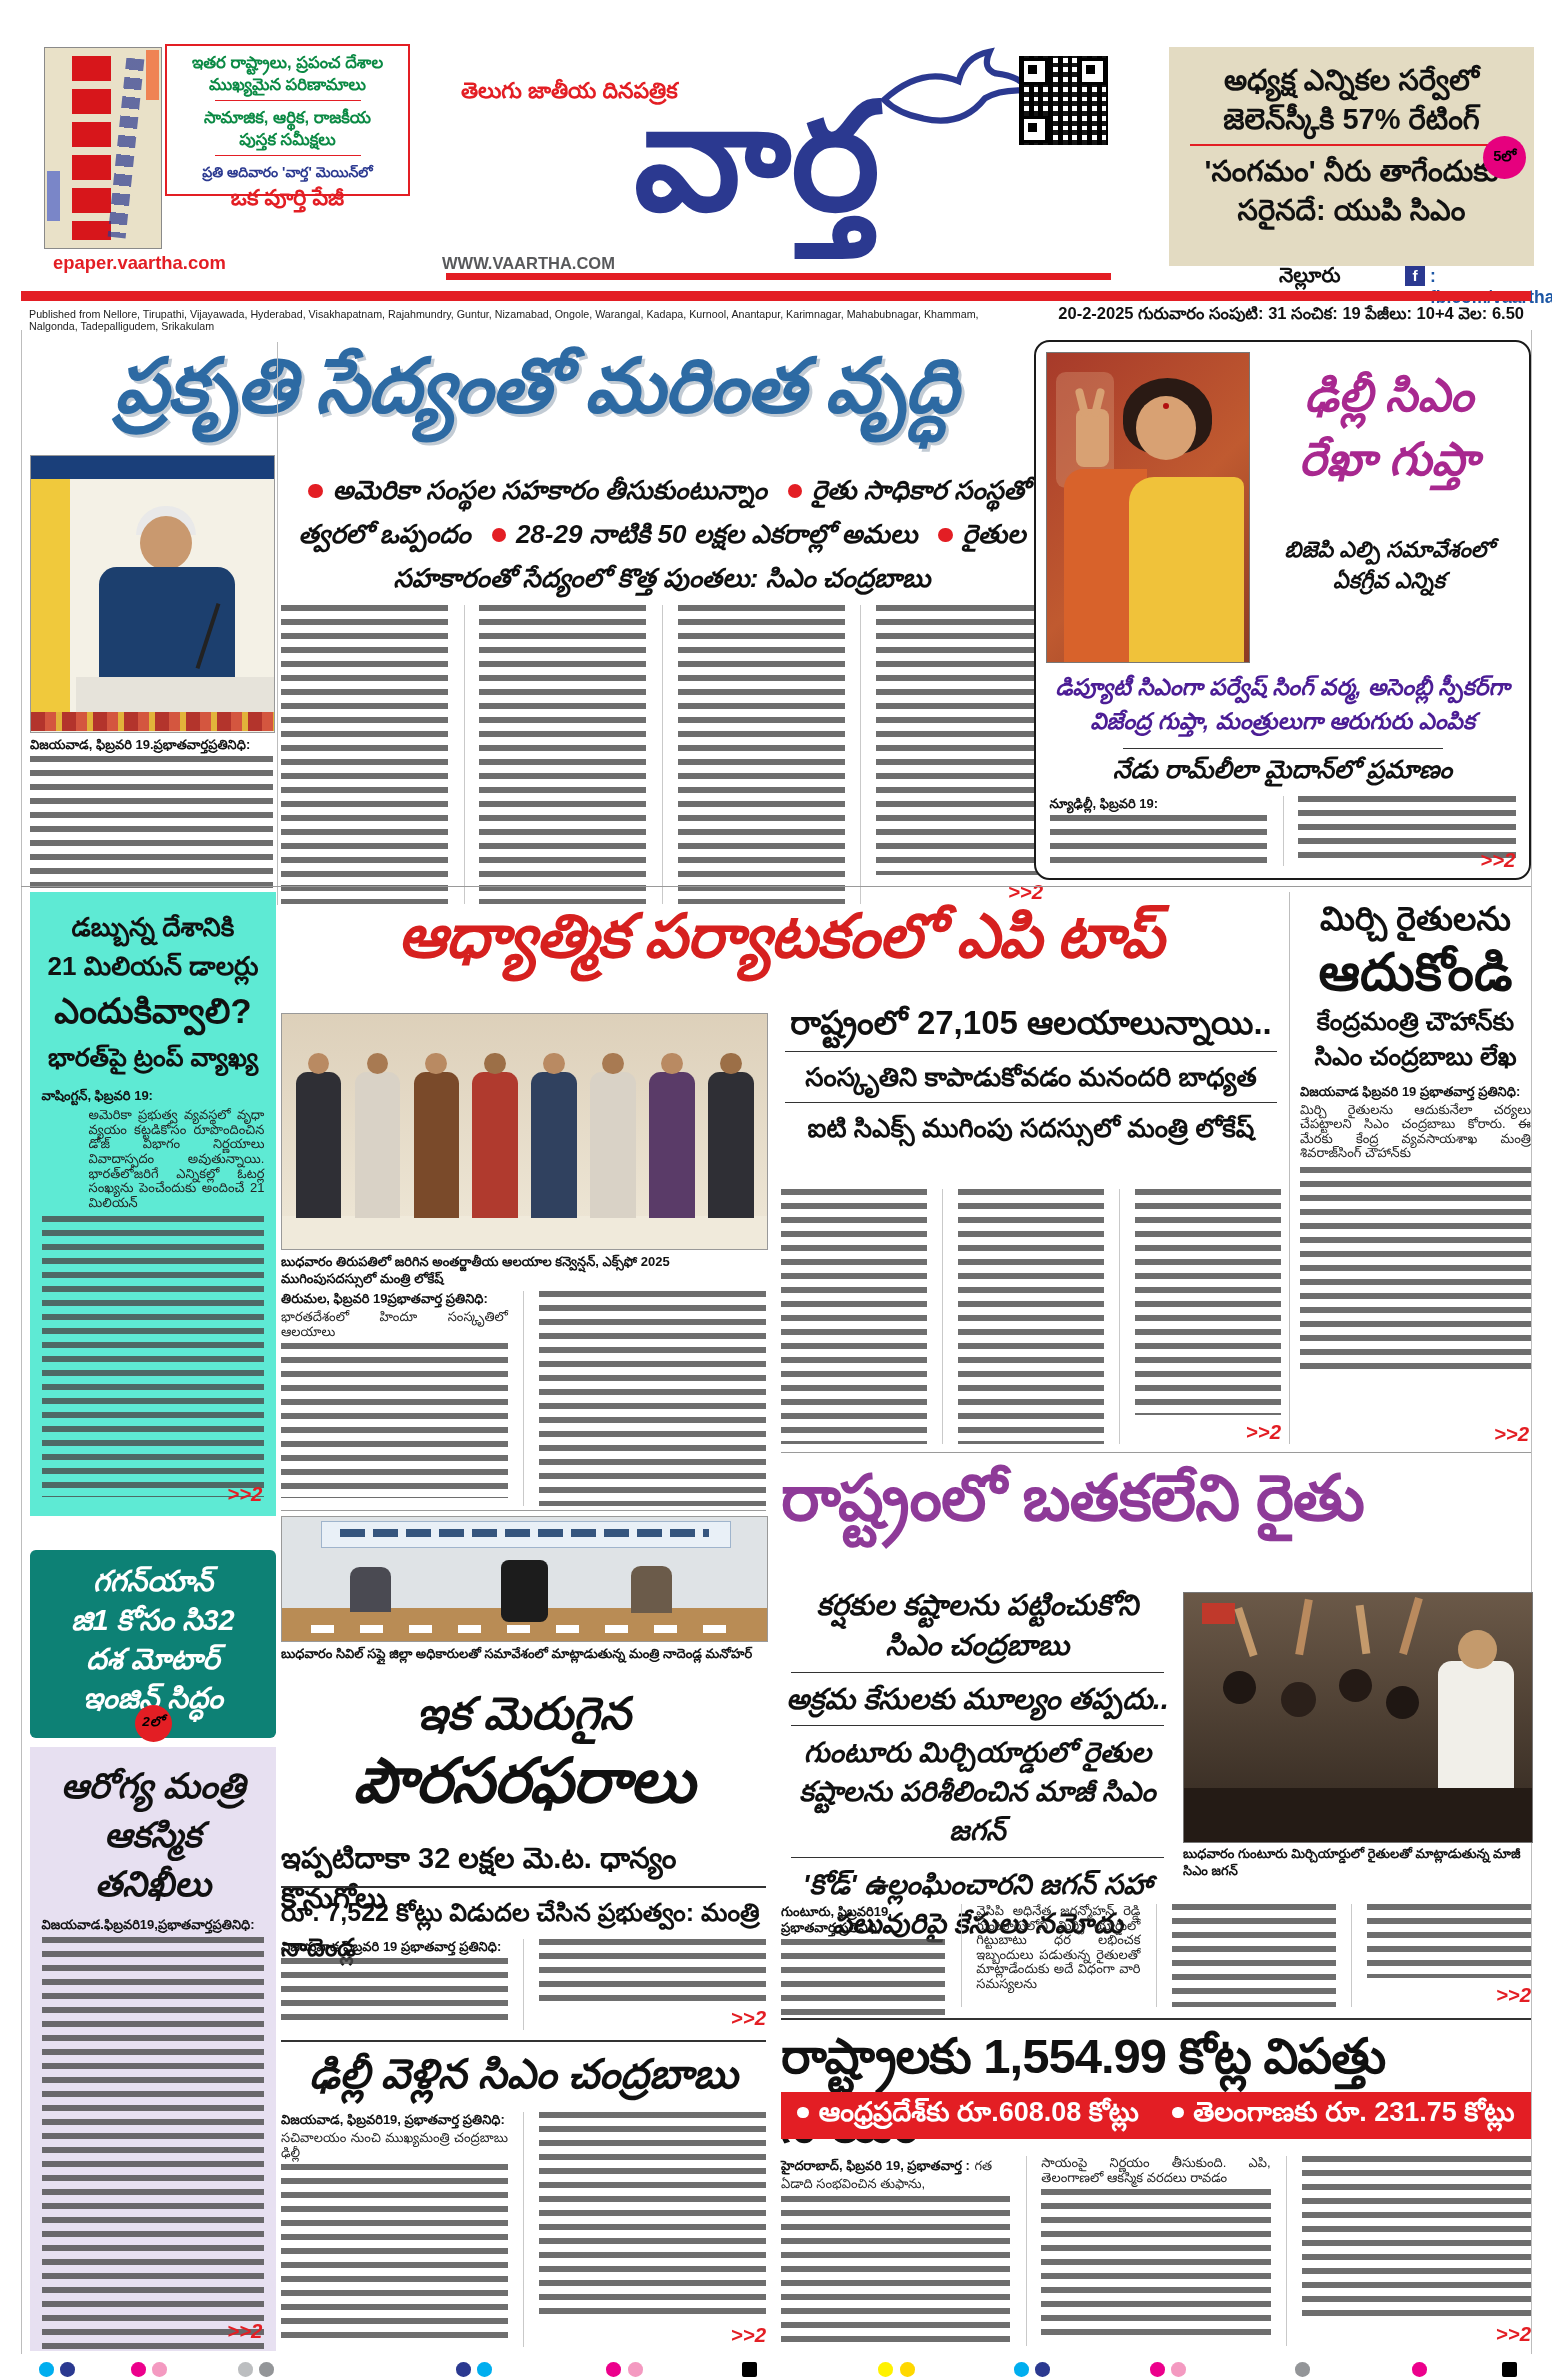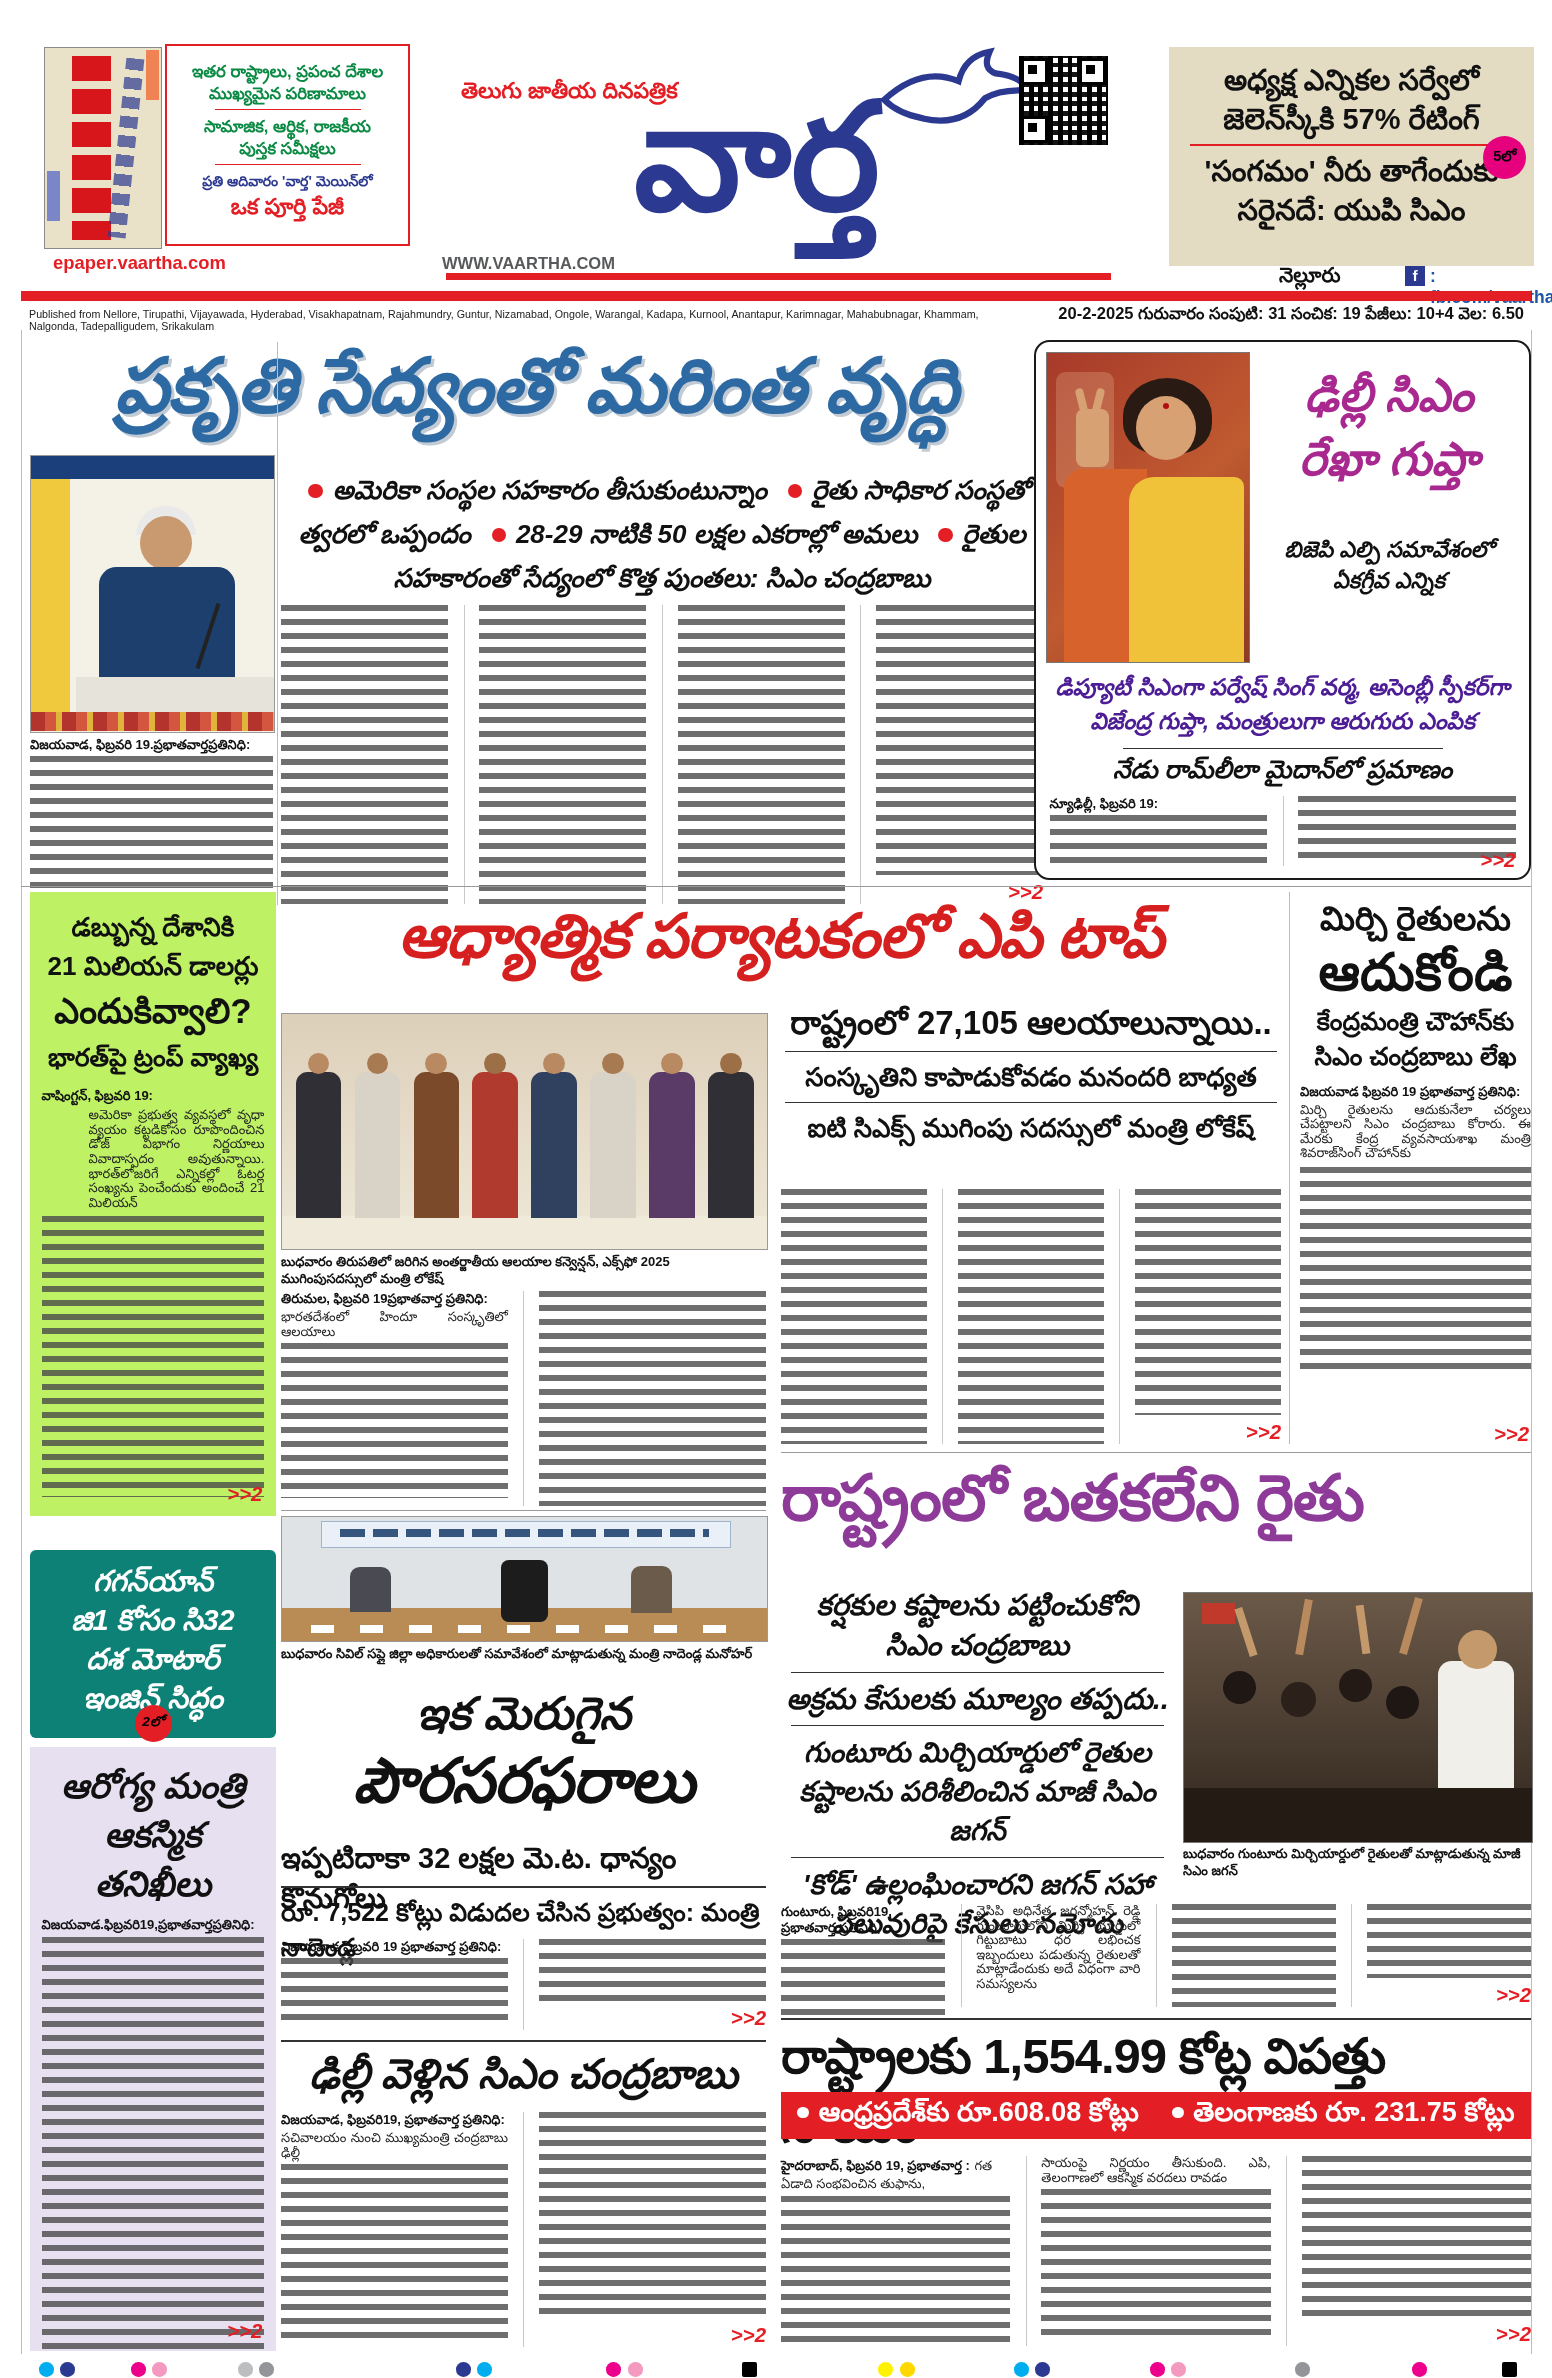--- a/index.html
+++ b/index.html
@@ -36,21 +36,21 @@
 
 <div id="page">
 
   <div class="abs" style="left:44px;top:47px;width:116px;height:200px;background:#e9e1c8;border:1px solid #8a8a8a;overflow:hidden;">
     <div class="abs" style="left:27px;top:7.8px;width:39px;height:184px;background:repeating-linear-gradient(#d7161b 0 25px,#e9e1c8 25px 33px);"></div>
     <div class="abs" style="left:72px;top:9.7px;width:17.5px;height:180px;background:repeating-linear-gradient(#2b3990 0 11.6px,transparent 11.6px 19.4px);opacity:.7;transform:rotate(6deg);"></div>
     <div class="abs" style="right:1.9px;top:1.9px;width:13.6px;height:50px;background:#ef8354;"></div>
     <div class="abs" style="left:1.9px;bottom:27px;width:13.6px;height:50px;background:#7a86c8;"></div>
   </div>
 
-  <div class="abs" style="left:165px;top:44px;width:245px;height:202px;border:2.9px solid #e31e24;background:#fff;text-align:center;padding-top:14px;box-sizing:border-box;">
+  <div class="abs" style="left:165px;top:44px;width:245px;height:152px;border:2.9px solid #e31e24;background:#fff;text-align:center;padding-top:5px;box-sizing:border-box;">
     <div class="b" style="color:#0b8a44;font-size:16.5px;line-height:22px;">ఇతర రాష్ట్రాలు, ప్రపంచ దేశాల</div>
     <div class="b" style="color:#0b8a44;font-size:16.5px;line-height:22px;">ముఖ్యమైన పరిణామాలు</div>
     <div style="margin:4.9px auto;width:146px;border-top:1px solid #e31e24;"></div>
     <div class="b" style="color:#0b8a44;font-size:16.5px;line-height:22px;">సామాజిక, ఆర్థిక, రాజకీయ</div>
     <div class="b" style="color:#0b8a44;font-size:16.5px;line-height:22px;">పుస్తక సమీక్షలు</div>
     <div style="margin:4.9px auto;width:146px;border-top:1px solid #e31e24;"></div>
     <div class="b" style="color:#2b3990;font-size:14px;line-height:23px;">ప్రతి ఆదివారం 'వార్త' మెయిన్‌లో</div>
     <div class="b" style="color:#e31e24;font-size:22px;line-height:27px;">ఒక పూర్తి పేజీ</div>
   </div>
 
@@ -172,21 +172,21 @@
       </div>
       <div class="col">
           <div class="tx" style="height:70px;"></div>
         </div>
     </div>
     <span class="more" style="right:13.6px;bottom:5.8px;">&gt;&gt;2</span>
   </div>
 
   <div class="hline" style="left:21.3px;top:886px;width:1510px;"></div>
 
-  <div class="abs" style="left:30px;top:892px;width:246px;height:624px;background:#bef264;padding:15.5px 11.6px;box-sizing:border-box;text-align:center;">
+  <div class="abs" style="left:30px;top:892px;width:246px;height:624px;background:#5eead4;padding:15.5px 11.6px;box-sizing:border-box;text-align:center;">
     <div class="b" style="font-size:26px;line-height:39px;">డబ్బున్న దేశానికి</div>
     <div class="b" style="font-size:26px;line-height:39px;">21 మిలియన్ డాలర్లు</div>
     <div class="b" style="font-size:35px;line-height:50px;">ఎందుకివ్వాలి?</div>
     <div class="b" style="font-size:25px;line-height:43px;">భారత్‌పై ట్రంప్ వ్యాఖ్య</div>
     <div style="text-align:left;margin-top:7.8px;">
       <span class="dl">వాషింగ్టన్, ఫిబ్రవరి 19:</span>
       <div class="exc" style="margin-top:3.9px;margin-left:47px;">అమెరికా ప్రభుత్వ వ్యవస్థలో వృధా వ్యయం కట్టడికోసం రూపొందించిన డోజ్ విభాగం నిర్ణయాలు వివాదాస్పదం అవుతున్నాయి. భారత్‌లోజరిగే ఎన్నికల్లో ఓటర్ల సంఖ్యను పెంచేందుకు అందించే 21 మిలియన్</div>
       <div class="tx" style="height:281px;margin-top:5.8px;"></div>
     </div>
     <span class="more" style="right:13.6px;bottom:9.7px;">&gt;&gt;2</span>

